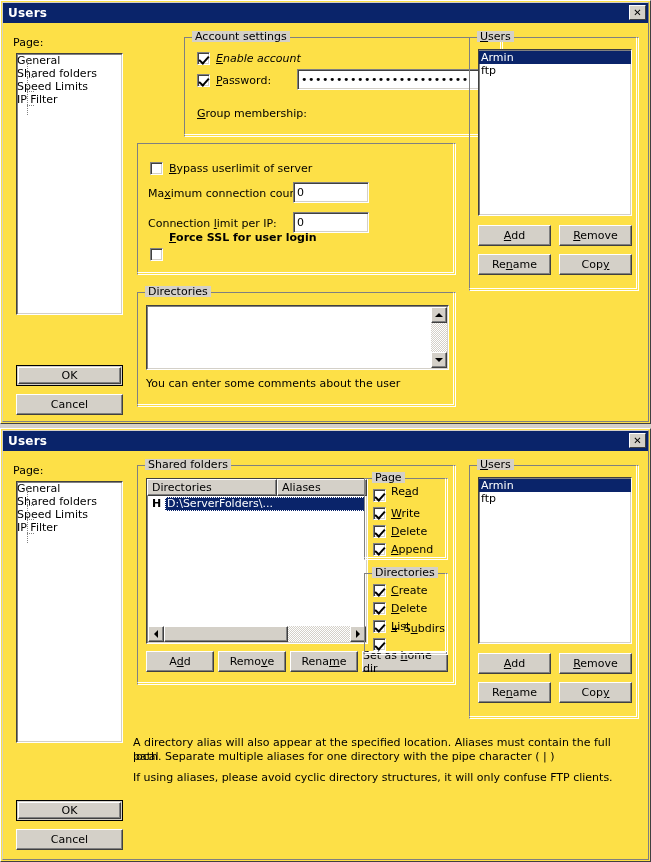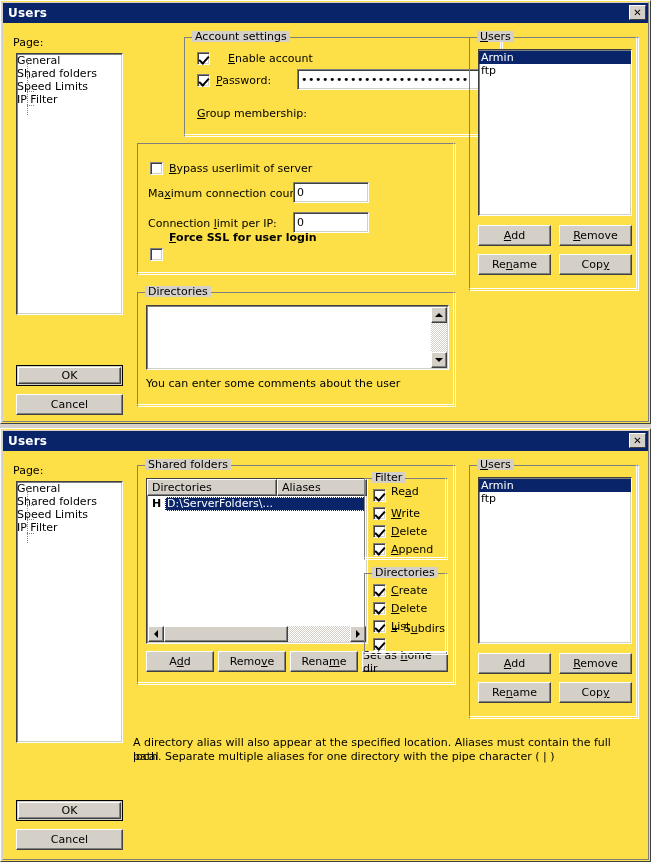--- a/index.html
+++ b/index.html
@@ -237,21 +237,21 @@
     </div>
     <div class="btn" style="left:13px;top:369px;width:107px;height:21px;">
       <span>Cancel</span>
     </div>
 
     <div class="group" style="left:134px;top:12px;width:319px;height:100px;margin-left:47px;">
       <div class="gshadow"></div>
       <div class="glabel">Account settings</div>
 
       <div class="cb checked" style="left:12px;top:14px;"></div>
-      <div class="lbl" style="left:43px;top:15px;"><span class="u">E</span>nable account</div>
+      <div class="lbl" style="left:31px;top:15px;font-style:italic;"><span class="u">E</span>nable account</div>
 
       <div class="cb checked" style="left:12px;top:36px;"></div>
       <div class="lbl" style="left:31px;top:37px;"><span class="u">P</span>assword:</div>
       <div class="field" style="left:112px;top:31px;width:193px;height:21px;letter-spacing:0.5px;">
         <span>••••••••••••••••••••••••</span>
       </div>
 
       <div class="lbl" style="left:12px;top:70px;"><span class="u">G</span>roup membership:</div>
     </div>
 
@@ -389,21 +389,21 @@
         </div>
       <div class="btn" style="left:152px;top:185px;width:68px;height:21px;">
           <span>Rena<span class="u">m</span>e</span>
         </div>
       <div class="btn" style="left:224px;top:185px;width:86px;height:21px;">
           <span>Set as <span class="u">h</span>ome dir</span>
         </div>
 
       <div class="group" style="left:226px;top:12px;width:84px;height:82px;">
         <div class="gshadow"></div>
-        <div class="glabel">Filter</div>
+        <div class="glabel">Page</div>
         <div class="cb checked" style="left:8px;top:10px;"></div>
         <div class="lbl" style="left:26px;top:7px;">Re<span class="u">a</span>d</div>
         <div class="cb checked" style="left:8px;top:28px;"></div>
         <div class="lbl" style="left:26px;top:29px;"><span class="u">W</span>rite</div>
         <div class="cb checked" style="left:8px;top:46px;"></div>
         <div class="lbl" style="left:26px;top:47px;"><span class="u">D</span>elete</div>
         <div class="cb checked" style="left:8px;top:64px;"></div>
         <div class="lbl" style="left:26px;top:65px;"><span class="u">A</span>ppend</div>
       </div>
 
@@ -439,15 +439,16 @@
       <div class="btn" style="left:8px;top:216px;width:73px;height:21px;">
           <span>Re<span class="u">n</span>ame</span>
         </div>
       <div class="btn" style="left:89px;top:216px;width:73px;height:21px;">
           <span>Cop<span class="u">y</span></span>
         </div>
     </div>
 
     <div class="statictext" style="left:130px;top:283px;width:505px;">A directory alias will also appear at the specified location. Aliases must contain the full local</div>
     <div class="statictext" style="left:130px;top:297px;width:505px;">path. Separate multiple aliases for one directory with the pipe character ( | )</div>
+    <div class="statictext" style="left:130px;top:318px;width:505px;">If using aliases, please avoid cyclic directory structures, it will only confuse FTP clients.</div>
 
   </div>
 </div>
 
 </body></html>

